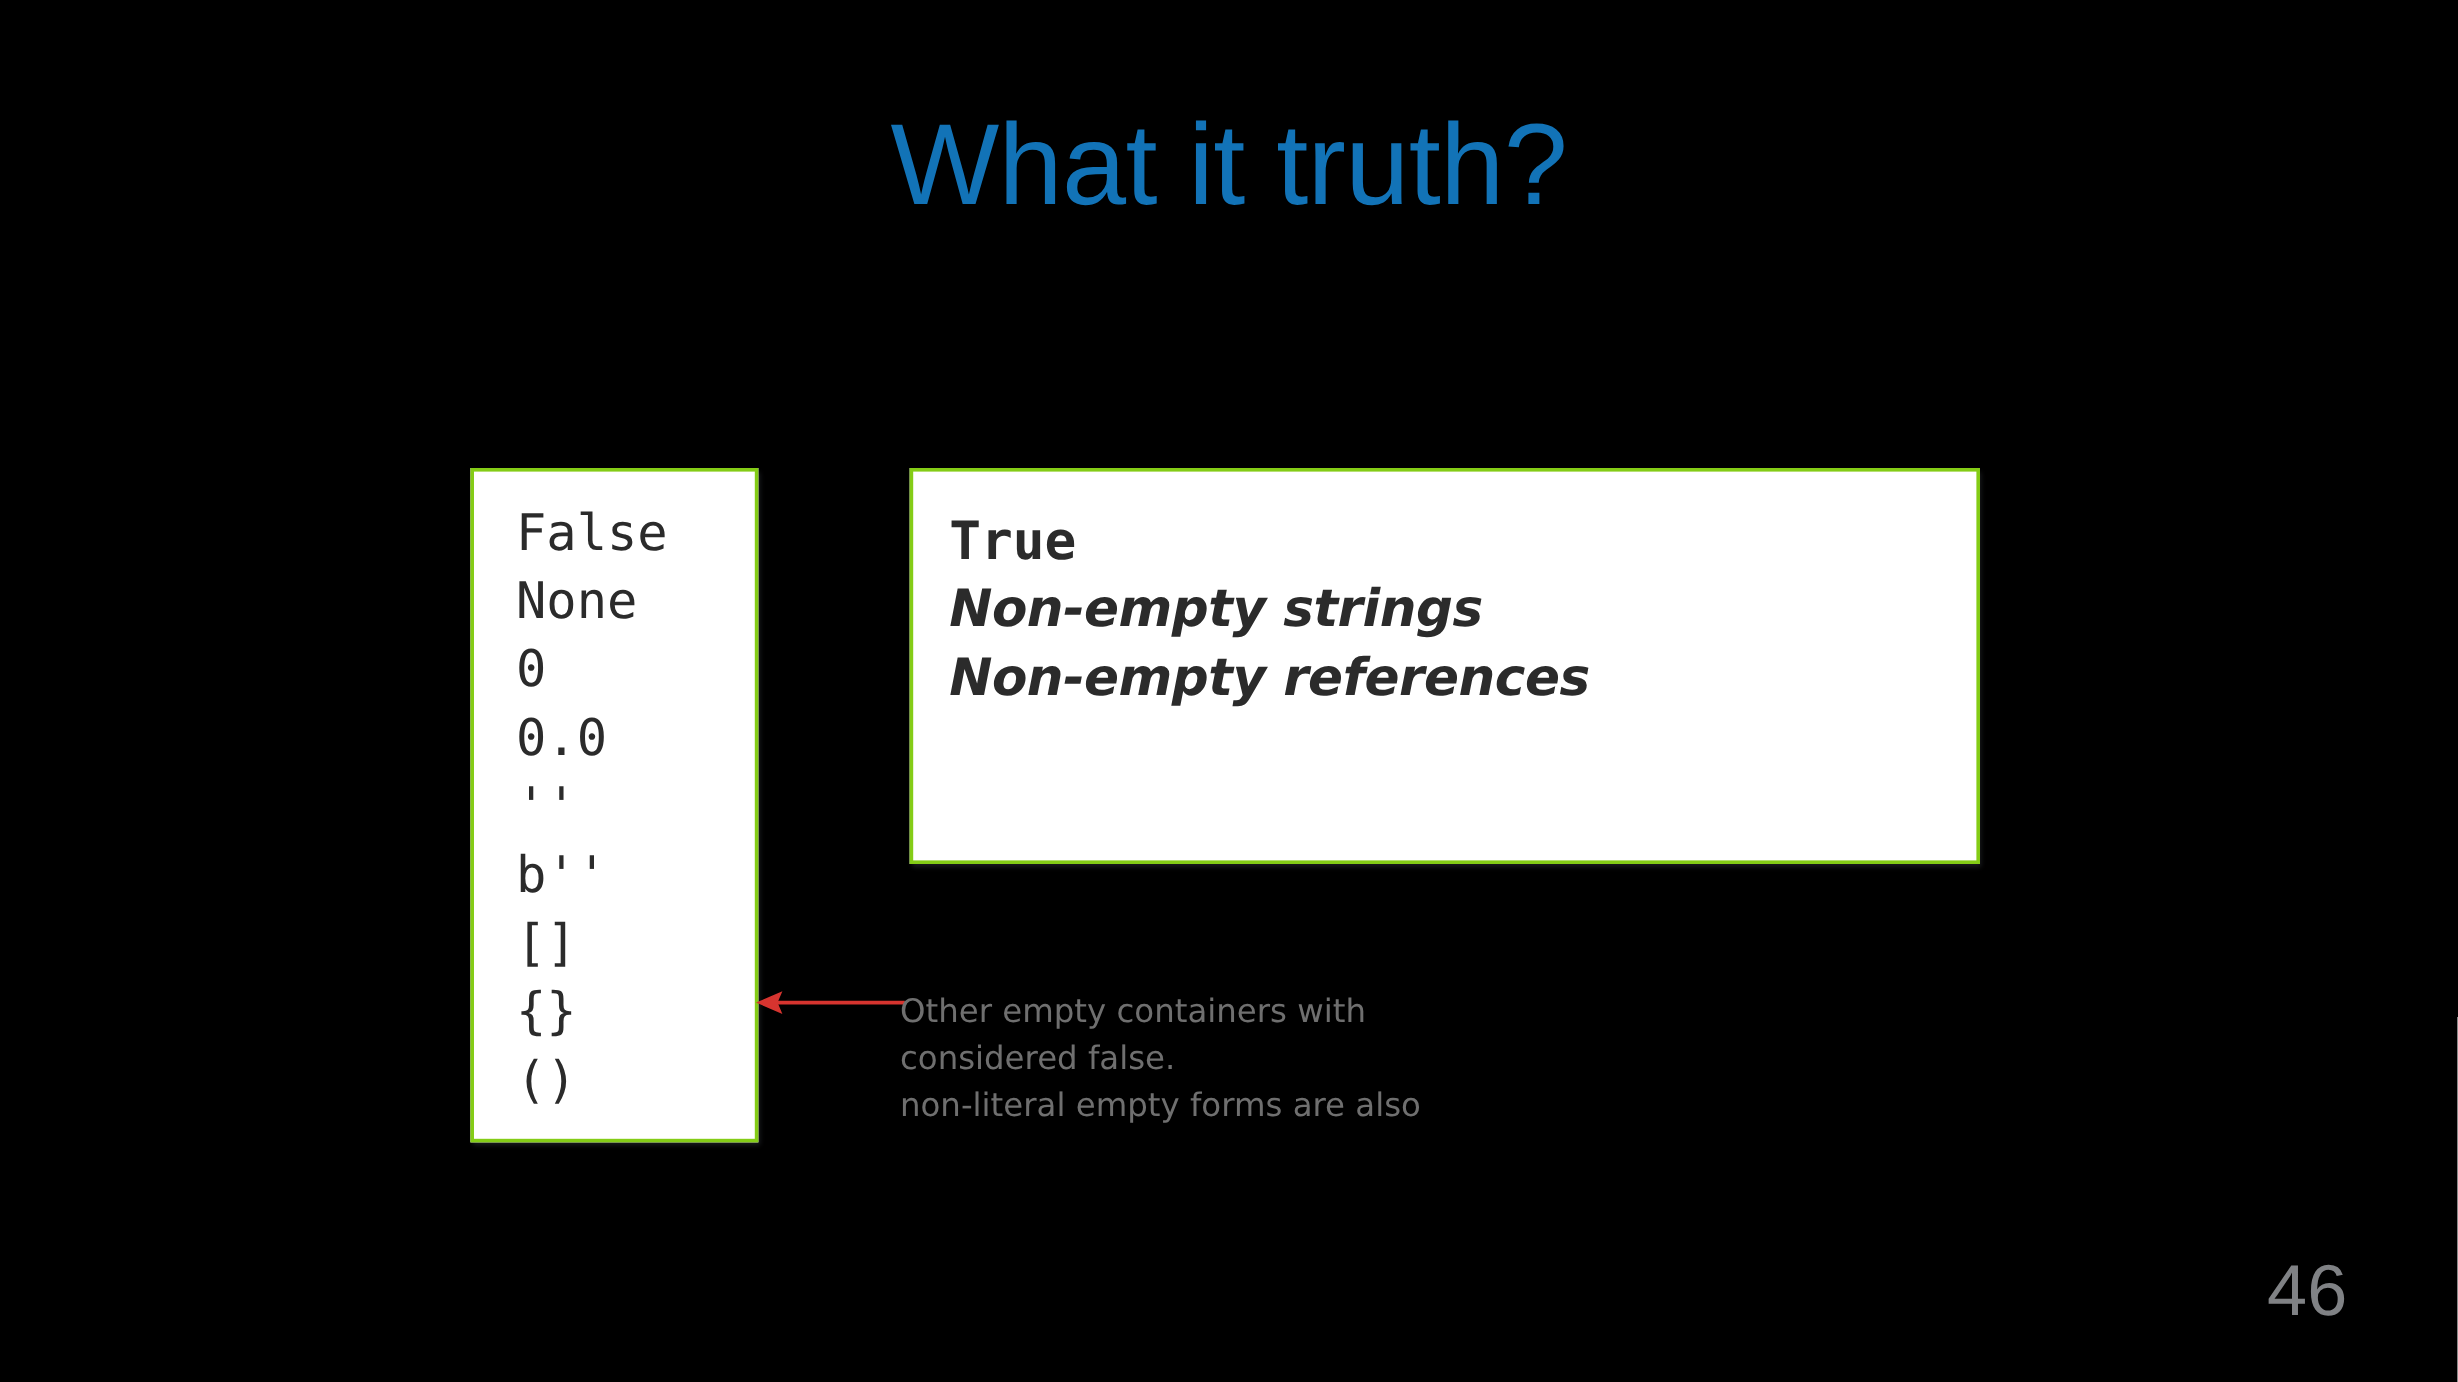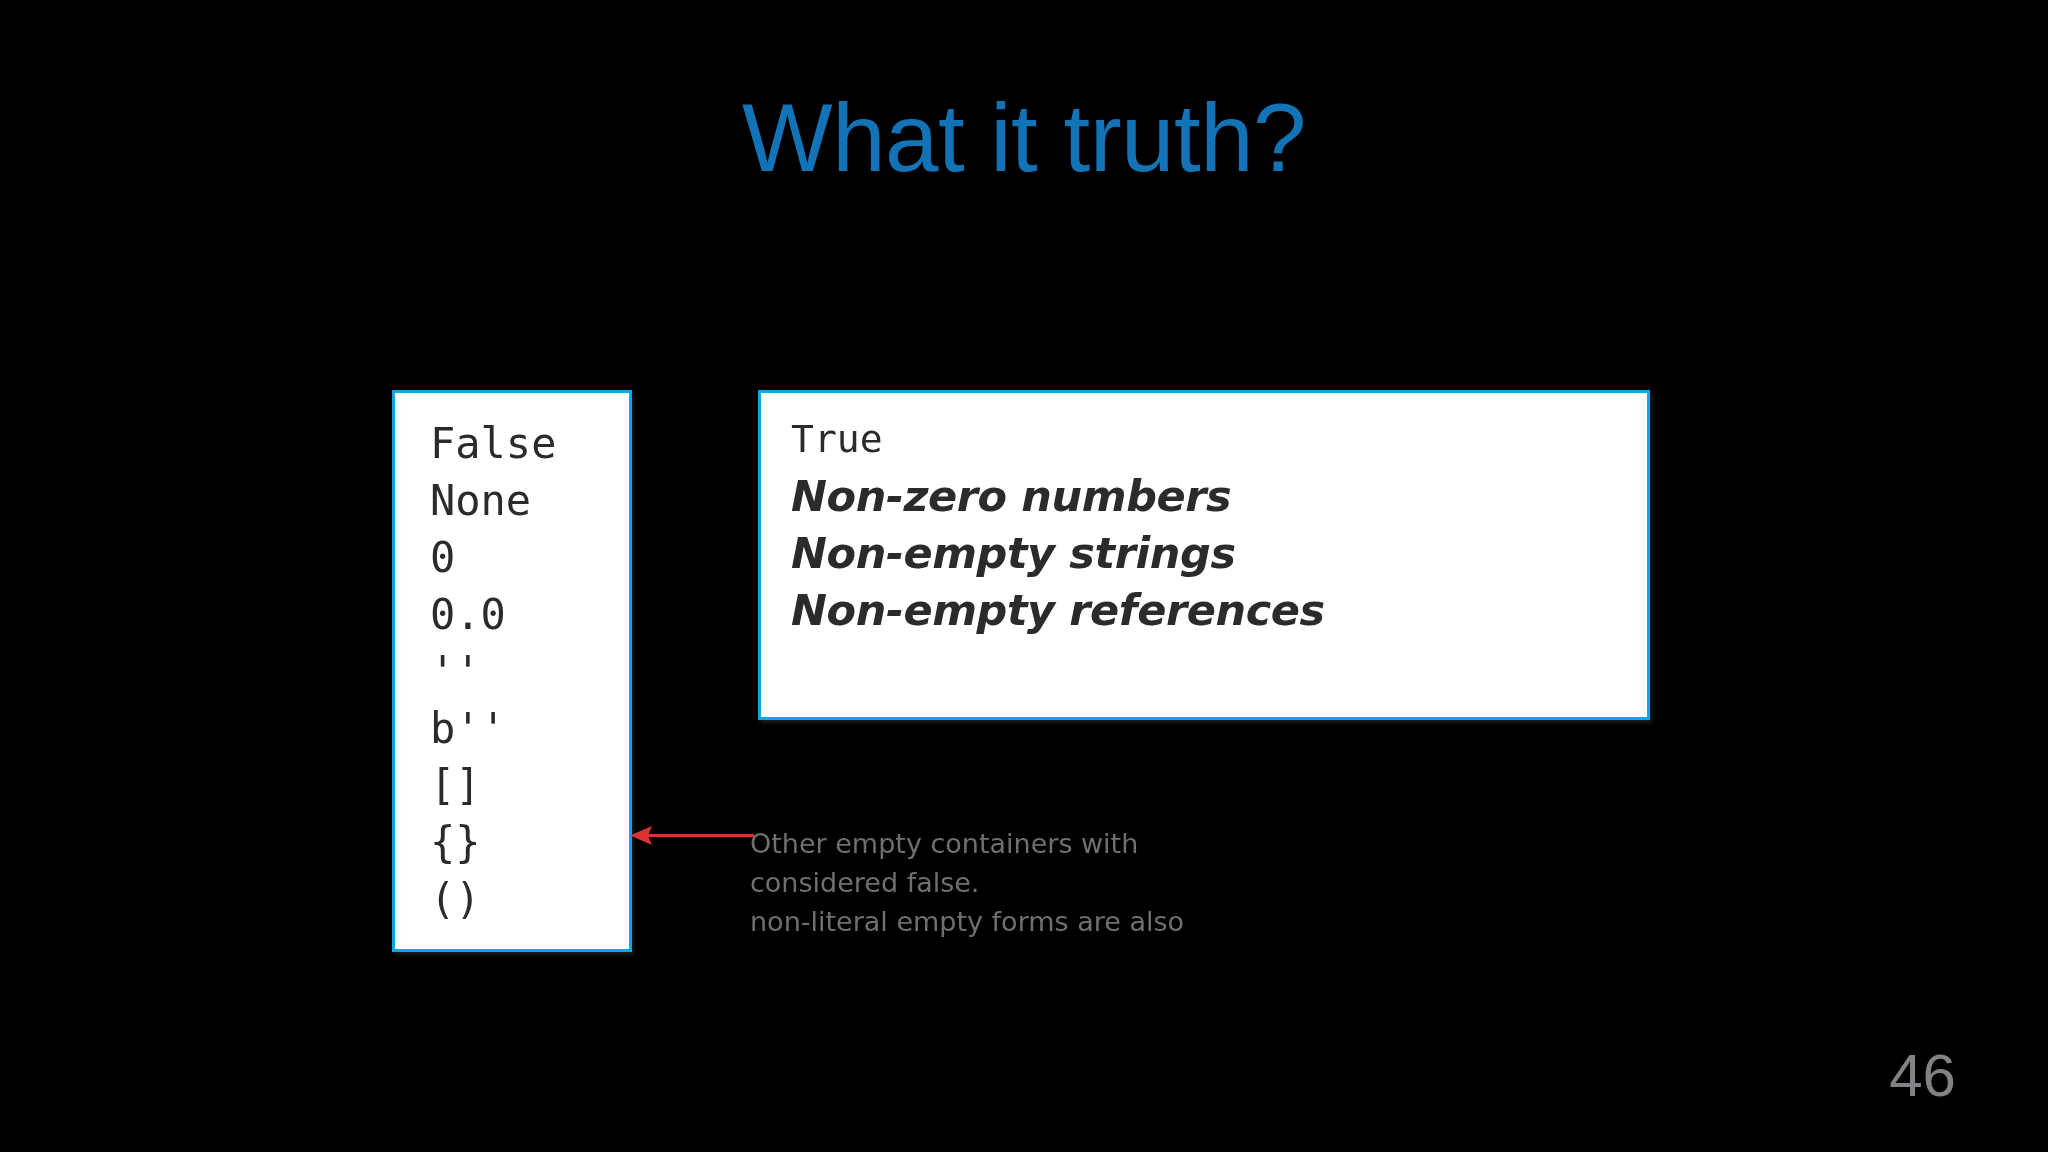--- a/index.html
+++ b/index.html
@@ -32,21 +32,21 @@
     line-height: 1.05;
     letter-spacing: -0.5px;
     color: #1273b7;
     white-space: nowrap;
   }
 
   
   .panel {
     position: absolute;
     background: #ffffff;
-    border: 3px solid #0ea5e9;
+    border: 3px solid #84cc16;
     box-sizing: border-box;
     box-shadow: 2px 3px 4px rgba(120,128,140,0.22);
   }
 
   #false-panel {
     left: 392px;
     top: 390px;
     width: 240px;
     height: 562px;
   }
@@ -88,22 +88,23 @@
   #true-list li {
     font-family: "DejaVu Sans", "Liberation Sans", sans-serif;
     font-size: 44px;
     line-height: 57px;
     color: #2b2b2b;
     white-space: pre;
   }
   #true-list li.head {
     font-family: "DejaVu Sans Mono", "Liberation Mono", monospace;
     font-style: normal;
-    font-size: 38px;
-    font-weight: 400;
+    font-size: 44px;
+    font-weight: 700;
+    margin-top: 12px;
   }
   #true-list li.emph {
     font-style: italic;
     font-weight: 700;
     font-size: 43px;
     letter-spacing: -0.4px;
   }
 
   
   #callout-arrow {
@@ -160,21 +161,20 @@
       <li>b''</li>
       <li>[]</li>
       <li>{}</li>
       <li>()</li>
     </ul>
   </div>
 
   <div class="panel" id="true-panel">
     <ul id="true-list">
       <li class="head">True</li>
-      <li class="emph">Non-zero numbers</li>
       <li class="emph">Non-empty strings</li>
       <li class="emph">Non-empty references</li>
     </ul>
   </div>
 
   <svg id="callout-arrow" viewBox="0 0 130 40">
     <line x1="128" y1="19.5" x2="20" y2="19.5" stroke="#d6342f" stroke-width="3"></line>
     <polygon points="4,19.5 26,10 22,19.5 26,29" fill="#d6342f"></polygon>
   </svg>
 

